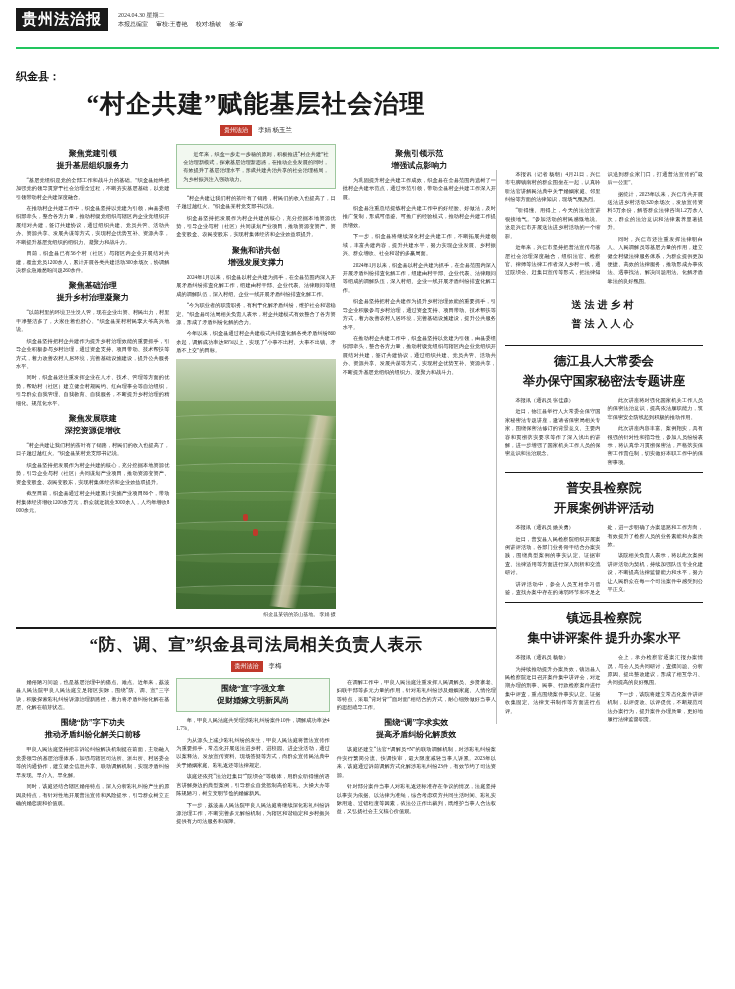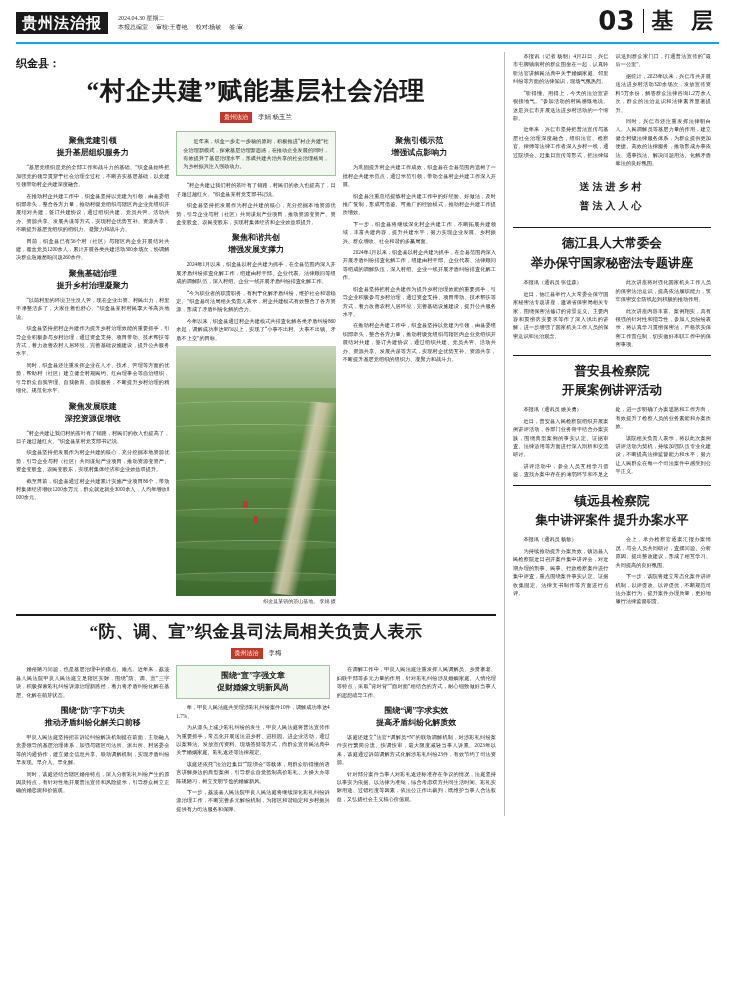--- a/index.html
+++ b/index.html
@@ -10,22 +10,22 @@
     font-family:"Liberation Serif", serif;
     color:#1a1a1a;
     position:relative;
     overflow:hidden;
   }
   .page { width:735px; height:989px; position:relative; padding:0 16px; }
 
   
   .masthead {
     display:flex; align-items:flex-end; justify-content:space-between;
-    border-bottom:2px solid #0ea5e9;
-    padding-bottom:8px; margin-top:8px;
+    border-bottom:2px solid #22c55e;
+    padding-bottom:16px; margin-top:8px;
   }
   .mast-left { display:flex; align-items:flex-end; gap:10px; }
   .logo-box {
     background:#1a1a1a; color:#fff;
     font-family:"DejaVu Serif", serif;
     font-weight:bold; font-size:15px; letter-spacing:1px;
     padding:3px 6px; line-height:1.1;
   }
   .mast-meta { font-size:6px; line-height:1.5; color:#333; padding-bottom:2px; }
   .mast-meta .row2 { display:flex; gap:8px; }
@@ -33,21 +33,21 @@
   .page-num {
     font-family:"DejaVu Sans", sans-serif;
     font-size:26px; font-weight:bold; line-height:1;
   }
   .section-name {
     font-size:22px; font-weight:bold; letter-spacing:6px;
     border-left:1px solid #1a1a1a; padding-left:8px; line-height:1.1;
   }
 
   
-  .body-grid { display:flex; gap:8px; margin-top:8px; }
+  .body-grid { display:flex; gap:0; margin-top:16px;align-items:center; }
   .col-main { width:480px; }
   .col-side { width:207px; border-left:1px solid #bbb; padding-left:8px; }
 
   
   .kicker { font-size:11px; font-weight:bold; margin:4px 0 2px; }
   .headline-main {
     font-size:25px; font-weight:bold; text-align:center;
     letter-spacing:1px; margin:4px 0 6px; line-height:1.25;
   }
   .byline {
@@ -145,24 +145,20 @@
       <div class="logo-box">贵州法治报</div>
       <div class="mast-meta">
         <div>2024.04.30 星期二</div>
         <div class="row2">
           <span>本报总编室</span>
           <span>审校:王春艳</span>
           <span>校对:杨敏</span>
           <span>签:审</span>
         </div>
       </div>
-    </div>
-    <div class="mast-right">
-      <div class="page-num">03</div>
-      <div class="section-name">基 层</div>
     </div>
   </div>
 
   <div class="body-grid">
 
     <div class="col-main">
 
       <div>
         <div class="kicker">织金县：</div>
         <div class="headline-main">“村企共建”赋能基层社会治理</div>

